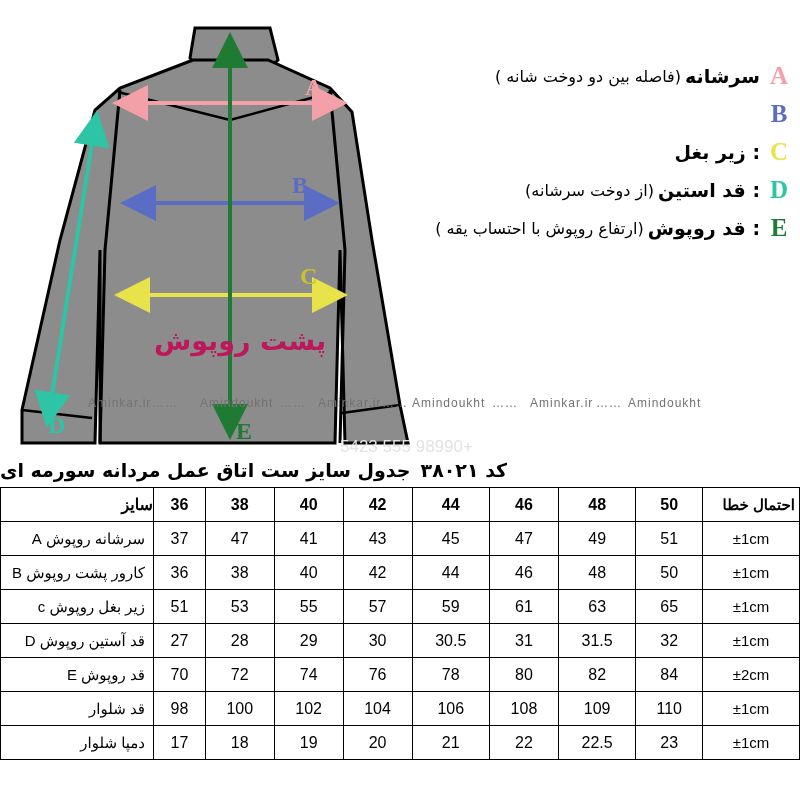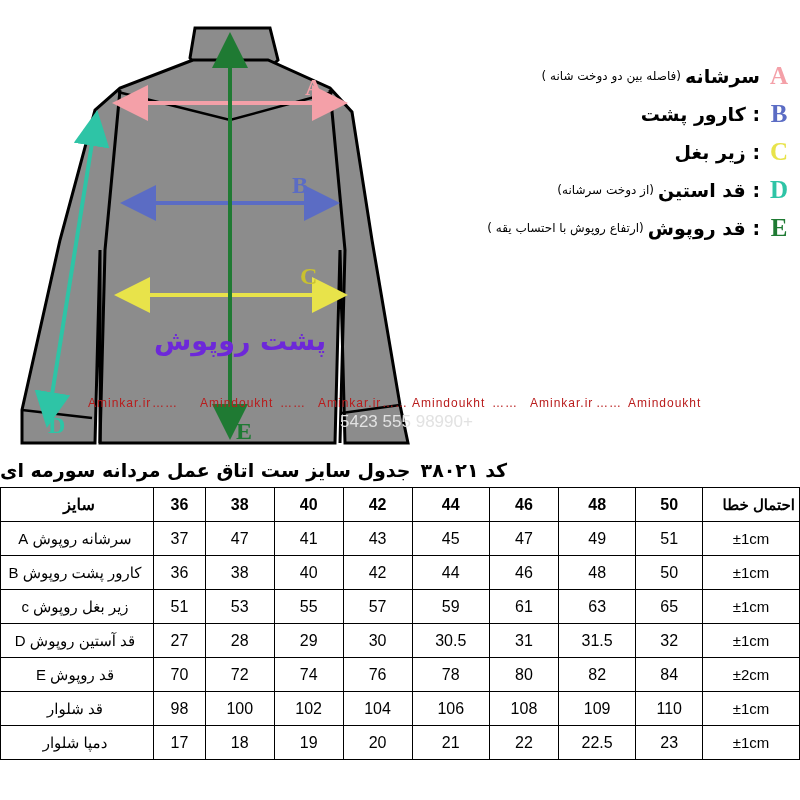--- a/index.html
+++ b/index.html
@@ -23,36 +23,36 @@
   }
   .legend-row{
     display:flex;flex-direction:row;align-items:center;justify-content:flex-start;
     margin-bottom:10px;white-space:nowrap;
   }
   .legend-letter{
     font-size:25px;font-weight:bold;font-family:"Liberation Serif",serif;
     width:26px;text-align:center;margin-left:6px;
   }
   .legend-main{font-size:19px;font-weight:bold;color:#000;}
-  .legend-note{font-size:12px;color:#000;margin-right:4px;}
+  .legend-note{font-size:16px;color:#000;margin-right:4px;}
 
   
   .wm{
-    position:absolute;color:#b91c1c;font-size:12px;letter-spacing:1px;
+    position:absolute;color:#737373;font-size:12px;letter-spacing:1px;
     font-family:"Liberation Sans",sans-serif;white-space:nowrap;
   }
   .wm-phone{
-    position:absolute;color:#e2e2e2;font-size:17px;left:340px;top:412px;
+    position:absolute;color:#e2e2e2;font-size:17px;left:340px;top:437px;
     font-family:"Liberation Sans",sans-serif;
   }
 
   
   #back-label{
     position:absolute;left:120px;top:325px;width:240px;text-align:center;
-    font-size:27px;font-weight:bold;color:#6d28d9;font-family:"DejaVu Sans",sans-serif;
+    font-size:27px;font-weight:bold;color:#be185d;font-family:"DejaVu Sans",sans-serif;
   }
 
   
   #title-bar{
     position:absolute;left:0;top:455px;width:728px;height:30px;
     display:flex;flex-direction:row-reverse;align-items:center;justify-content:flex-start;
     direction:rtl;
   }
   #table-title{
     font-size:19px;font-weight:bold;color:#000;margin-right:10px;
@@ -65,25 +65,25 @@
   #size-table{
     position:absolute;left:0;top:487px;width:800px;
     border-collapse:collapse;direction:rtl;
     font-family:"Liberation Sans",sans-serif;
   }
   #size-table td,#size-table th{
     border:1px solid #000;height:33px;padding:0 4px;
     font-size:16px;color:#000;text-align:center;font-weight:normal;
   }
   #size-table td.rowlabel{
-    padding-right:8px;font-size:15px;width:140px;
+    text-align:right;padding-right:8px;font-size:15px;width:140px;
   }
   #size-table td.err{width:88px;font-size:15px;}
   #size-table th.err-head{width:88px;font-size:15px;font-weight:bold;text-align:right;}
-  #size-table th.sizelabel{font-size:16px;font-weight:bold;text-align:center;padding-right:0;width:140px;}
+  #size-table th.sizelabel{font-size:16px;font-weight:bold;text-align:right;padding-right:0;width:140px;}
   #size-table th.num{font-size:16px;font-weight:bold;}
   .blue-label{color:#1b6fc4;font-weight:bold;margin-top:24px;}
   .thick-top td{border-top:3px solid #000;}
 </style>
 </head>
 <body>
 
 <div id="illustration">
   <svg id="garment-svg" width="800" height="455" viewBox="0 0 800 455">
 
@@ -183,21 +183,20 @@
   <div class="wm-phone">+98990 555 5423</div>
 
   <div id="legend">
     <div class="legend-row">
       <span class="legend-letter" style="color:#f4a0a8">A</span>
       <span class="legend-main">سرشانه</span>
       <span class="legend-note">(فاصله بین دو دوخت شانه )</span>
     </div>
     <div class="legend-row">
       <span class="legend-letter" style="color:#5b6cc4">B</span>
-      <span class="legend-main">:&nbsp;<span>کارور پشت</span></span>
     </div>
     <div class="legend-row">
       <span class="legend-letter" style="color:#e8e34a">C</span>
       <span class="legend-main">:&nbsp;<span>زیر بغل</span></span>
     </div>
     <div class="legend-row">
       <span class="legend-letter" style="color:#2ec4a6">D</span>
       <span class="legend-main">:&nbsp;<span>قد استین</span></span>
       <span class="legend-note">(از دوخت سرشانه)</span>
     </div>

